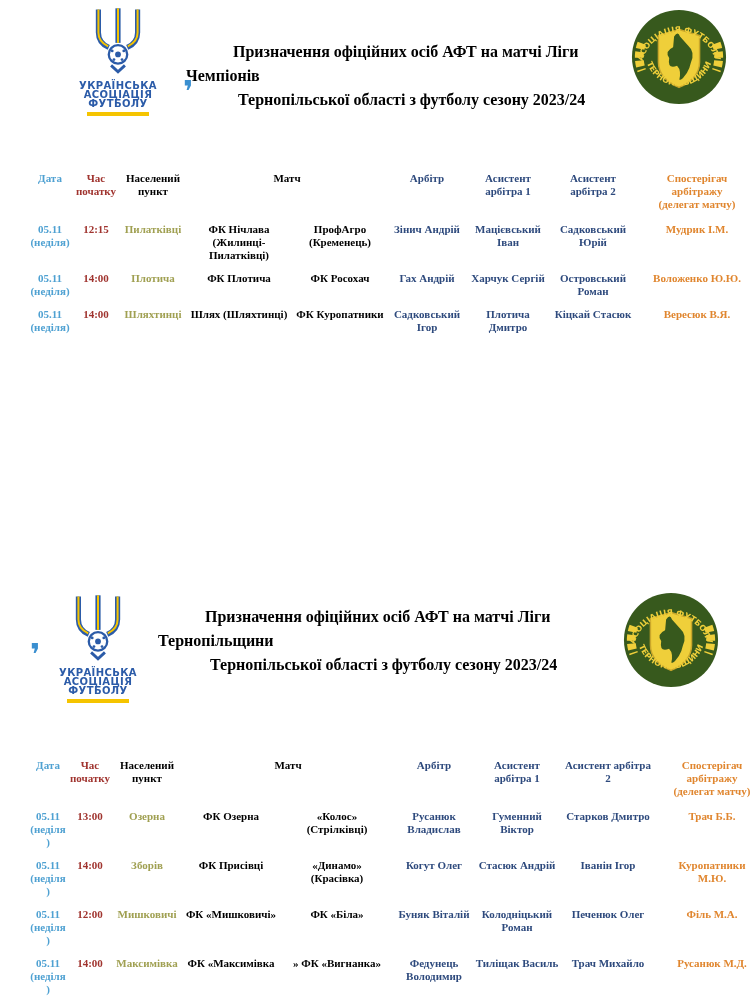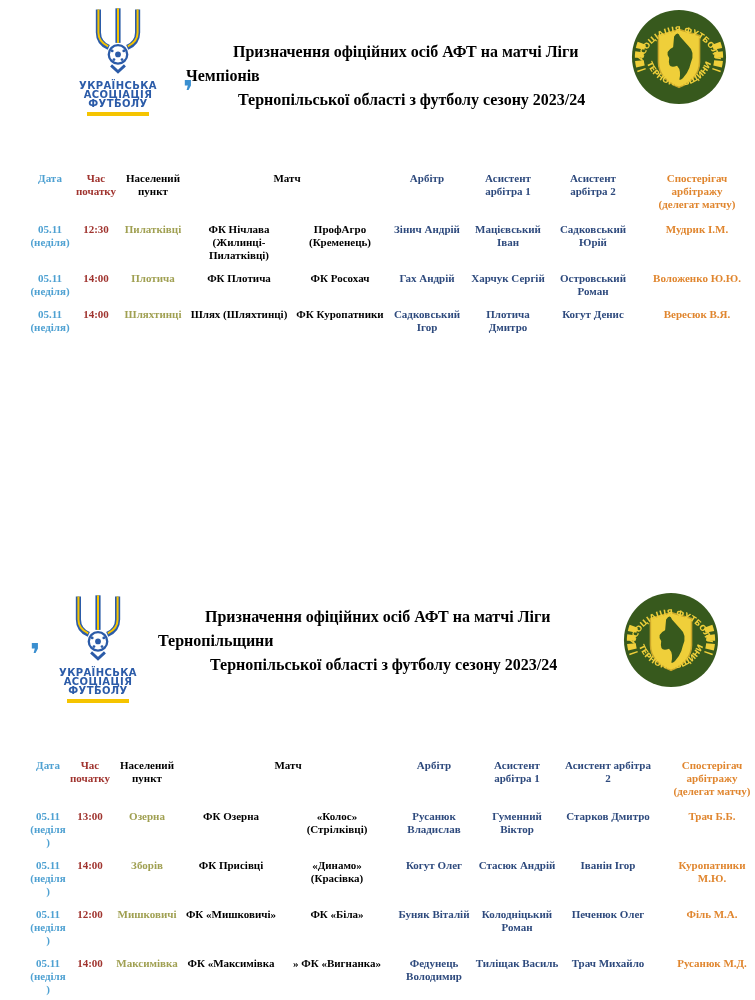--- a/index.html
+++ b/index.html
@@ -146,21 +146,21 @@
 арбітра 2</th>
             <th class="c-obs">Спостерігач
 арбітражу
 (делегат матчу)</th>
           </tr>
         </thead>
       <tbody>
           <tr>
             <td class="c-date">05.11
 (неділя)</td>
-            <td class="c-time">12:30</td>
+            <td class="c-time">12:15</td>
             <td class="c-town">Пилатківці</td>
             <td class="c-team">ФК Нічлава
 (Жилинці-
 Пилатківці)</td>
             <td class="c-team">ПрофАгро
 (Кременець)</td>
             <td class="c-ref">Зінич Андрій</td>
             <td class="c-ref">Мацієвський
 Іван</td>
             <td class="c-ref">Садковський
@@ -183,21 +183,21 @@
           <tr>
             <td class="c-date">05.11
 (неділя)</td>
             <td class="c-time">14:00</td>
             <td class="c-town">Шляхтинці</td>
             <td class="c-team">Шлях (Шляхтинці)</td>
             <td class="c-team">ФК Куропатники</td>
             <td class="c-ref">Садковський
 Ігор</td>
             <td class="c-ref">Плотича Дмитро</td>
-            <td class="c-ref">Когут Денис</td>
+            <td class="c-ref">Кіцкай Стасюк</td>
             <td class="c-obs">Вересюк В.Я.</td>
           </tr>
         </tbody>
     </table>
   </section>
 
   <section class="block" id="s2">
     <div class="hdr">
       <div class="uaf">
         <svg viewBox="0 0 100 118" width="58" height="68">

